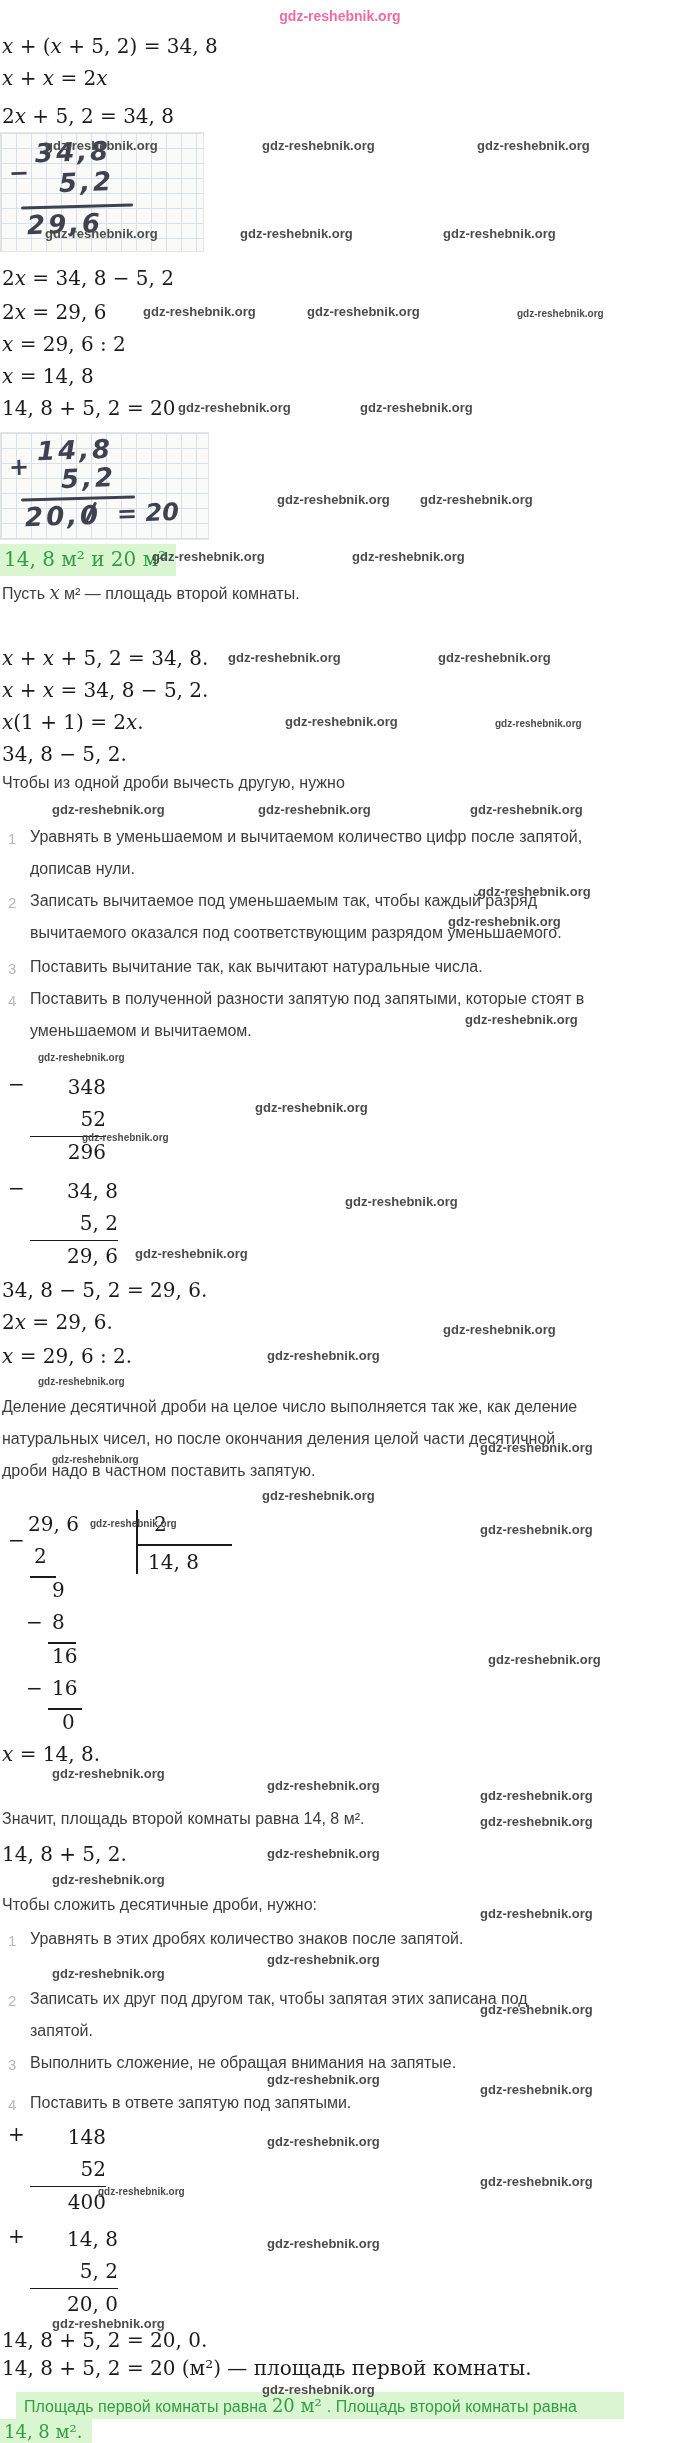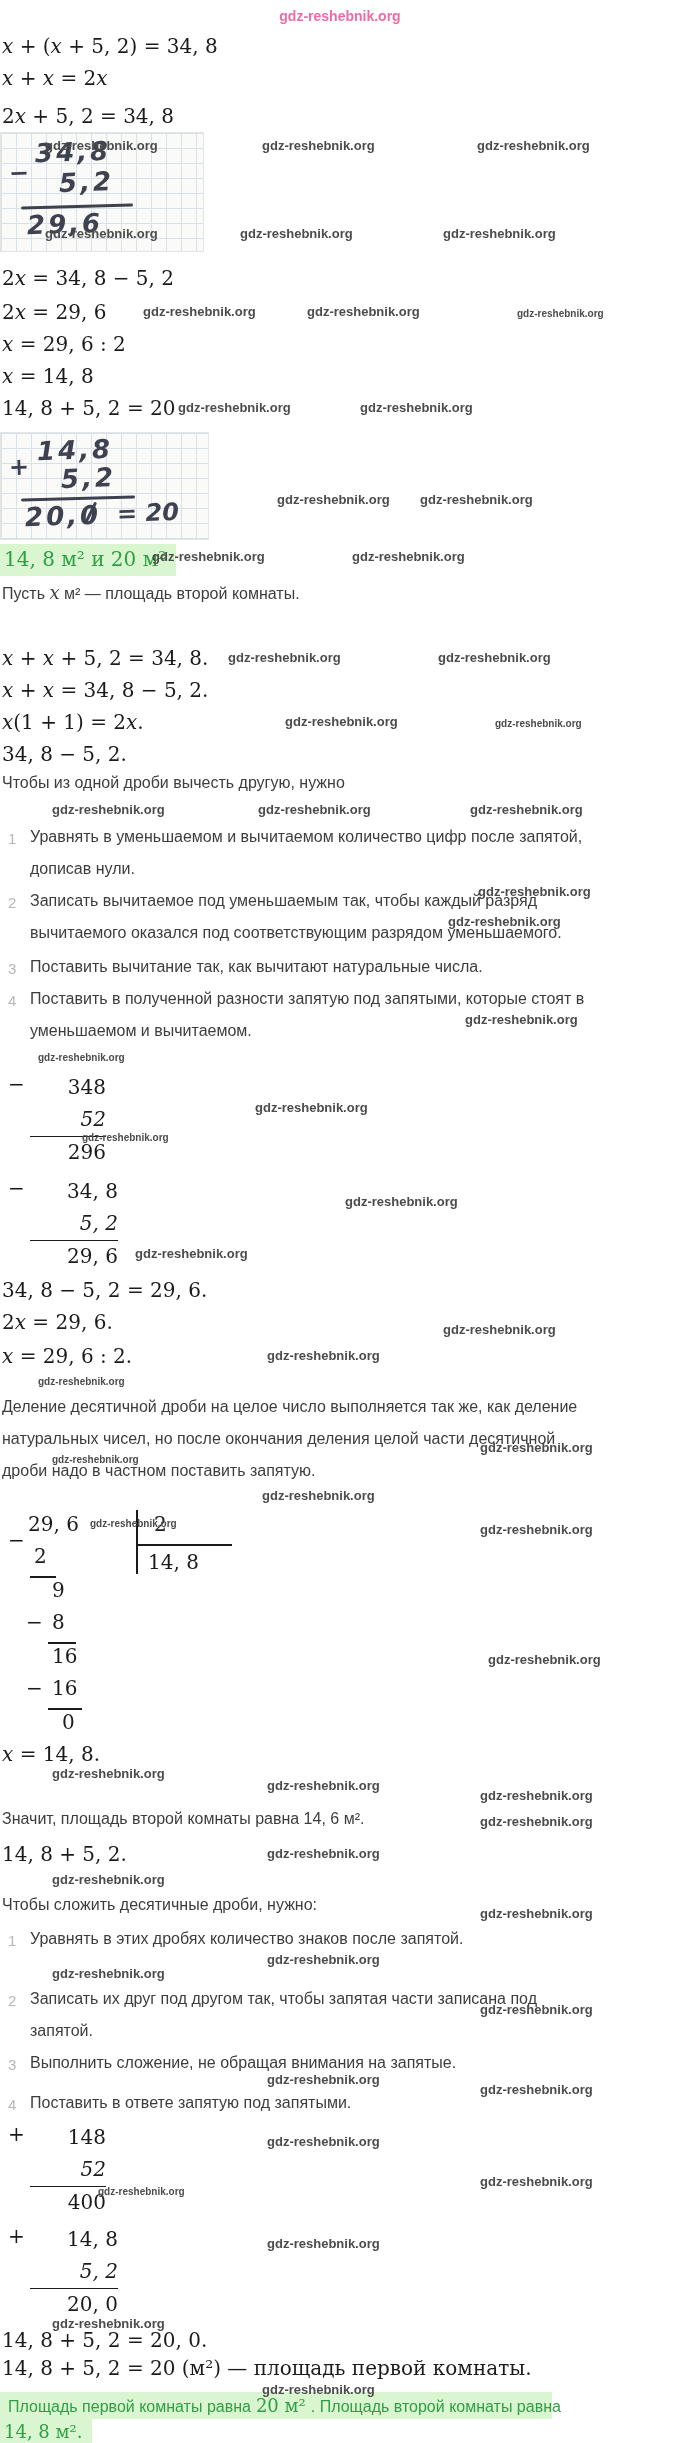--- a/index.html
+++ b/index.html
@@ -21,21 +21,21 @@
          background-size:15px 15px;border:1px solid #e4e4e0;}
   .hw{position:absolute;font-family:"DejaVu Sans",sans-serif;font-style:italic;font-weight:700;
       font-size:26px;letter-spacing:3px;color:#3d4150;transform:rotate(-2deg);white-space:nowrap;}
   .hw.sign{font-size:24px;letter-spacing:0;}
   .hwline{position:absolute;height:3px;background:#3d4150;transform:rotate(-1.5deg);border-radius:2px;}
   .hwstrike{position:absolute;width:3px;background:#3d4150;transform:rotate(26deg);border-radius:2px;}
   .chip{position:absolute;background:#daf6d0;color:#2f9e44;padding:3px 10px 5px 4px;}
   .col{position:absolute;text-align:right;font-family:"DejaVu Serif","Liberation Serif",serif;
        font-size:20px;color:#1b1b1b;}
   .crow{height:32px;line-height:30px;}
-  .crow.under{border-bottom:1.5px solid #1b1b1b;font-style:italic;}
+  .crow.under{border-bottom:1.5px solid #1b1b1b;}
   .vline{position:absolute;width:1.5px;background:#1b1b1b;}
   .hline{position:absolute;height:1.5px;background:#1b1b1b;}
   .chipline{position:absolute;background:#daf6d0;color:#2f9e44;font-size:16px;padding:3px 8px;
             box-sizing:border-box;white-space:nowrap;}
   .chipline .sv{font-family:"DejaVu Serif","Liberation Serif",serif;font-size:18px;margin:0 5px;}
   .chip2{position:absolute;background:#daf6d0;color:#2f9e44;
          font-family:"DejaVu Serif","Liberation Serif",serif;font-size:18px;
          padding:2px 10px 4px 4px;white-space:nowrap;}
 </style>
 </head>
@@ -134,30 +134,30 @@
   <div class="eq" style="left:26px;top:1610px">−</div>
   <div class="eq" style="left:52px;top:1610px">8</div>
   <div class="hline" style="left:48px;top:1642px;width:28px"></div>
   <div class="eq" style="left:52px;top:1644px">16</div>
   <div class="eq" style="left:26px;top:1676px">−</div>
   <div class="eq" style="left:52px;top:1676px">16</div>
   <div class="hline" style="left:48px;top:1708px;width:34px"></div>
   <div class="eq" style="left:62px;top:1710px">0</div>
 
   <div class="eq" style="left:2px;top:1742px"><i>x</i> = 14, 8.</div>
-  <div class="txt" style="left:2px;top:1810px">Значит, площадь второй комнаты равна 14, 6 м².</div>
+  <div class="txt" style="left:2px;top:1810px">Значит, площадь второй комнаты равна 14, 8 м².</div>
   <div class="eq" style="left:2px;top:1842px">14, 8 + 5, 2.</div>
 
   <div class="txt" style="left:2px;top:1896px">Чтобы сложить десятичные дроби, нужно:</div>
 
   <div class="num" style="left:8px;top:1932px">1</div>
   <div class="txt" style="left:30px;top:1930px">Уравнять в этих дробях количество знаков после запятой.</div>
 
   <div class="num" style="left:8px;top:1992px">2</div>
-  <div class="txt" style="left:30px;top:1990px">Записать их друг под другом так, чтобы запятая части записана под</div>
+  <div class="txt" style="left:30px;top:1990px">Записать их друг под другом так, чтобы запятая этих записана под</div>
   <div class="txt" style="left:30px;top:2022px">запятой.</div>
 
   <div class="num" style="left:8px;top:2056px">3</div>
   <div class="txt" style="left:30px;top:2054px">Выполнить сложение, не обращая внимания на запятые.</div>
 
   <div class="num" style="left:8px;top:2096px">4</div>
   <div class="txt" style="left:30px;top:2094px">Поставить в ответе запятую под запятыми.</div>
 
   <div class="eq" style="left:8px;top:2122px">+</div>
   <div class="col" style="left:30px;top:2122px;width:76px">
@@ -169,21 +169,21 @@
   <div class="eq" style="left:8px;top:2224px">+</div>
   <div class="col" style="left:30px;top:2224px;width:88px">
     <div class="crow">14, 8</div>
     <div class="crow under">5, 2</div>
     <div class="crow">20, 0</div>
   </div>
 
   <div class="eq" style="left:2px;top:2328px">14, 8 + 5, 2 = 20, 0.</div>
   <div class="eq" style="left:2px;top:2356px">14, 8 + 5, 2 = 20 (м²) — площадь первой комнаты.</div>
 
-  <div class="chipline" style="left:0;top:2392px;width:552px">
+  <div class="chipline" style="left:16px;top:2392px;width:608px">
     <span>Площадь первой комнаты равна</span><span class="sv">20 м²</span><span>. Площадь второй комнаты равна</span>
   </div>
   <div class="chip2" style="left:0;top:2419px">14, 8 м².</div>
 
 <div class="wm" style="left: 45px; top: 138px;">gdz-reshebnik.org</div>
     <div class="wm" style="left: 262px; top: 138px;">gdz-reshebnik.org</div>
     <div class="wm" style="left: 477px; top: 138px;">gdz-reshebnik.org</div>
     <div class="wm" style="left: 45px; top: 226px;">gdz-reshebnik.org</div>
     <div class="wm" style="left: 240px; top: 226px;">gdz-reshebnik.org</div>
     <div class="wm" style="left: 443px; top: 226px;">gdz-reshebnik.org</div>

